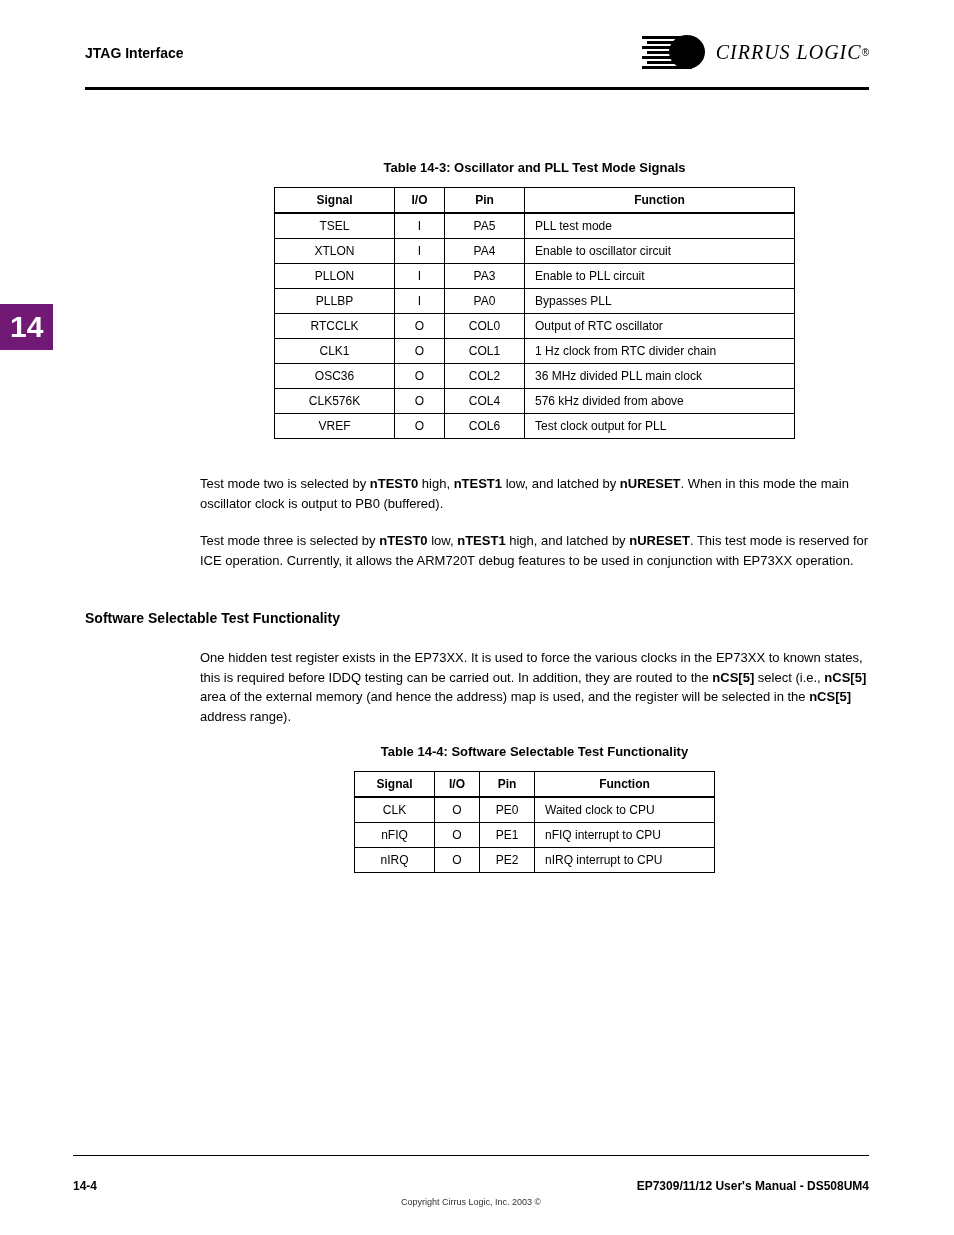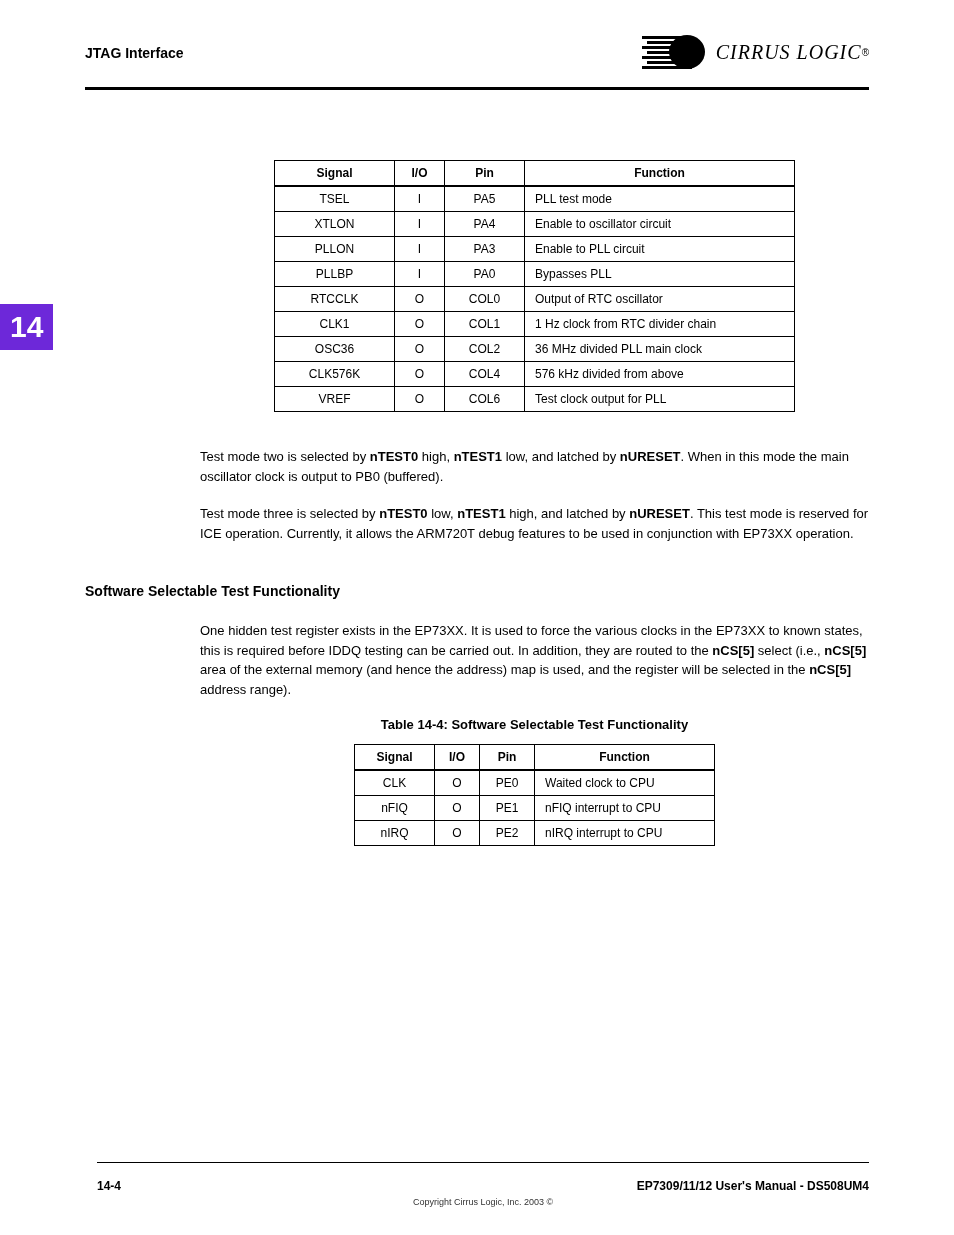--- a/index.html
+++ b/index.html
@@ -44,21 +44,21 @@
     font-weight: 500;
   }
   .reg {
     font-size: 10px;
     vertical-align: super;
   }
   .chapter-tab {
     position: absolute;
     left: 0;
     top: 304px;
-    background: #6d28d9;
+    background: #701a75;
     color: #fff;
     font-size: 30px;
     font-weight: bold;
     padding: 6px 10px;
     font-family: Arial, sans-serif;
   }
   .content {
     padding-left: 115px;
     padding-right: 0;
   }
@@ -108,24 +108,24 @@
   h2.section {
     font-size: 14px;
     font-weight: bold;
     margin-top: 40px;
     margin-bottom: 22px;
     margin-left: -115px;
   }
   .footer {
     position: absolute;
     bottom: 28px;
-    left: 97px;
+    left: 73px;
     right: 85px;
     border-top: 1.5px solid #000;
-    padding-top: 16px;
+    padding-top: 23px;
     font-size: 12px;
   }
   .footer-top {
     display: flex;
     justify-content: space-between;
     font-weight: bold;
   }
   .footer-cp {
     text-align: center;
     font-size: 9px;
@@ -155,20 +155,21 @@
         </svg>
       </div>
       <span class="logo-text">CIRRUS LOGIC</span>
         <span class="reg">®</span>
     </div>
   </div>
 
   <div class="chapter-tab">14</div>
 
   <div class="content">
+    <div class="table-caption">Table 14-3: Oscillator and PLL Test Mode Signals</div>
     <table class="data t1">
       <thead>
         <tr>
           <th>Signal</th>
           <th>I/O</th>
           <th>Pin</th>
           <th>Function</th>
         </tr>
       </thead>
       <tbody id="t1body">

